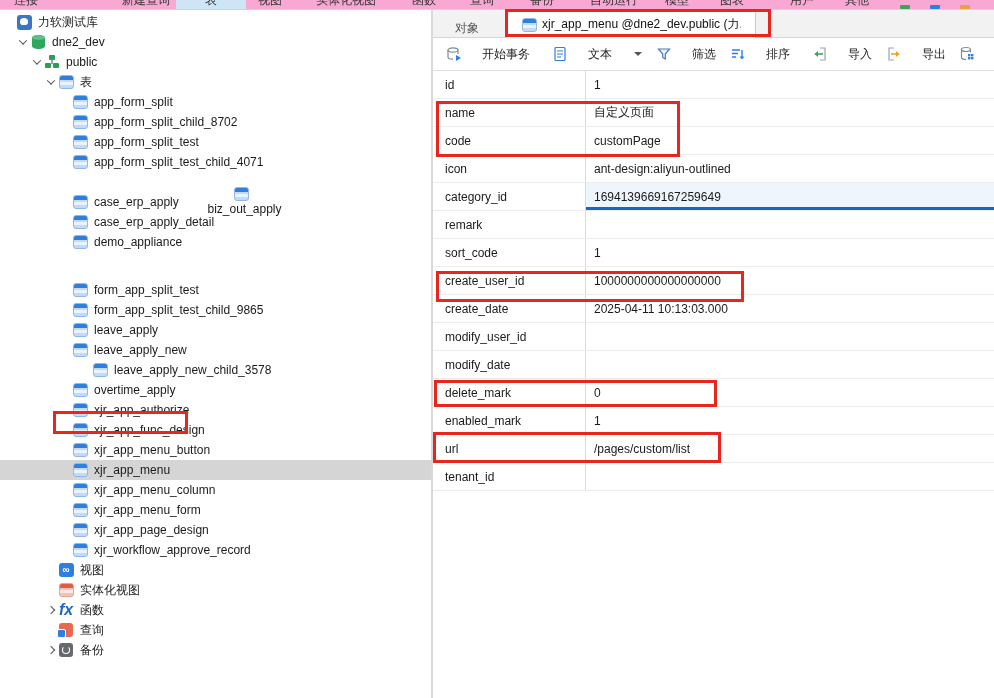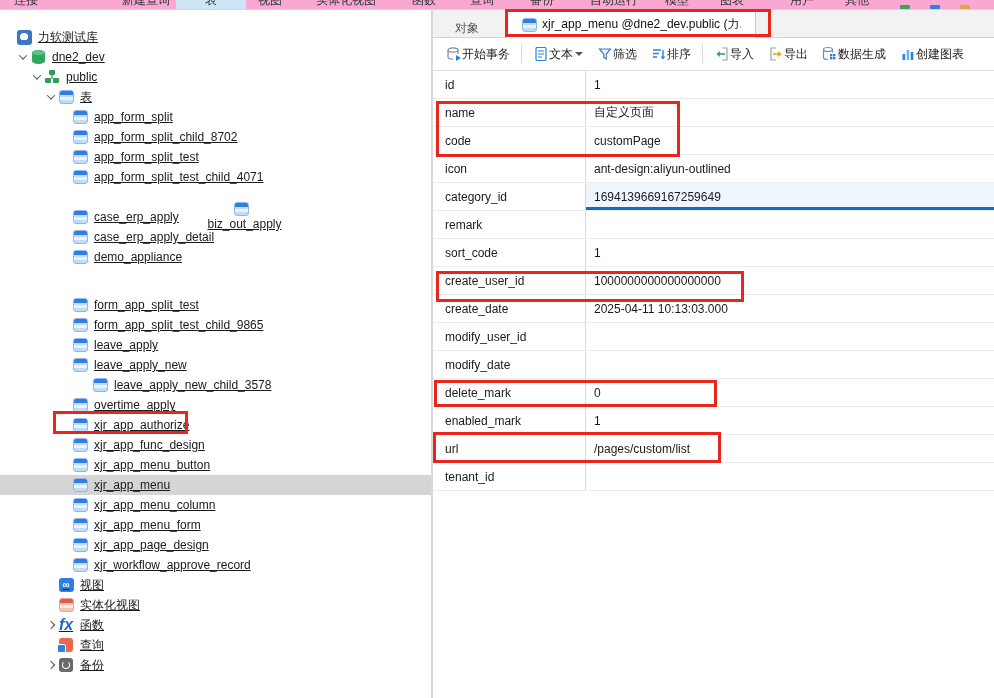--- a/index.html
+++ b/index.html
@@ -52,21 +52,21 @@
   
   .main { position:absolute; left:433px; top:10px; width:561px; height:688px; background:#fff; }
   .tabbar { position:relative; height:28px; background:#f2f2f2; border-bottom:1px solid #d6d6d6; display:flex; align-items:flex-end; }
   .tab { display:flex; align-items:center; padding:0 14px; color:#555; }
   .tab.inactive { margin-left:8px; }
   .tab.active { position:absolute; left:73px; top:0; height:28px; background:#fff; border:1px solid #c9c9c9; border-bottom:none; color:#111; max-width:250px; }
   .tab.active .tab-label { max-width:204px; overflow:hidden; white-space:nowrap; }
   .tab .tico { margin-right:5px; }
 
   .toolbar { position:relative; height:33px; border-bottom:1px solid #e0e0e0; display:flex; align-items:center; padding-left:6px; background:#fff; }
-  .tbtn { display:flex; align-items:center; gap:0; padding:0 7px; height:26px; color:#222; white-space:nowrap; cursor:default; }
+  .tbtn { display:flex; align-items:center; gap:20px; padding:0 7px; height:26px; color:#222; white-space:nowrap; cursor:default; }
   .tbtn svg { display:block; }
   .caret { width:0; height:0; border-left:4px solid transparent; border-right:4px solid transparent; border-top:4px solid #555; margin-left:2px; }
   .tsep { width:1px; height:18px; background:#d8d8d8; margin:0 4px; }
 
   
   .form { position:relative; }
   .frow { display:flex; height:28px; border-bottom:1px solid #ececec; align-items:stretch; }
   .flabel { width:152px; flex:0 0 152px; padding-left:12px; display:flex; align-items:center; color:#1a1a1a; }
   .fvalue { flex:1; border-left:1px solid #d9d9d9; padding-left:8px; display:flex; align-items:center; background:#fff; }
   .fvalue.focused { background:#eef5fc; box-shadow:inset 0 -3px 0 #1068c9; }
@@ -90,21 +90,21 @@
       <span class="titem" style="left: 590px;">自动运行</span>
       <span class="titem" style="left: 665px;">模型</span>
       <span class="titem" style="left: 720px;">图表</span>
       <span class="titem" style="left: 790px;">用户</span>
       <span class="titem" style="left: 845px;">其他</span>
       <span class="chip" style="left: 900px; width: 10px; background: rgb(58, 166, 85);"></span>
       <span class="chip" style="left: 930px; width: 10px; background: rgb(47, 127, 224);"></span>
       <span class="chip" style="left: 960px; width: 10px; background: rgb(232, 163, 61);"></span>
     </div>
 
-  <div class="sidebar" id="tree" style="padding-top: 16px; text-decoration: underline;">
+  <div class="sidebar" id="tree" style="padding-top: 1px;">
       <div class="trow" style="padding-left: 2px;">
         <span class="slot"></span>
         <span class="tico">
           <span class="ic-pg"></span>
         </span>
         <span class="tlabel">力软测试库</span>
       </div>
       <div class="trow" style="padding-left: 16px;">
         <span class="slot">
           <span class="chev d"></span>

